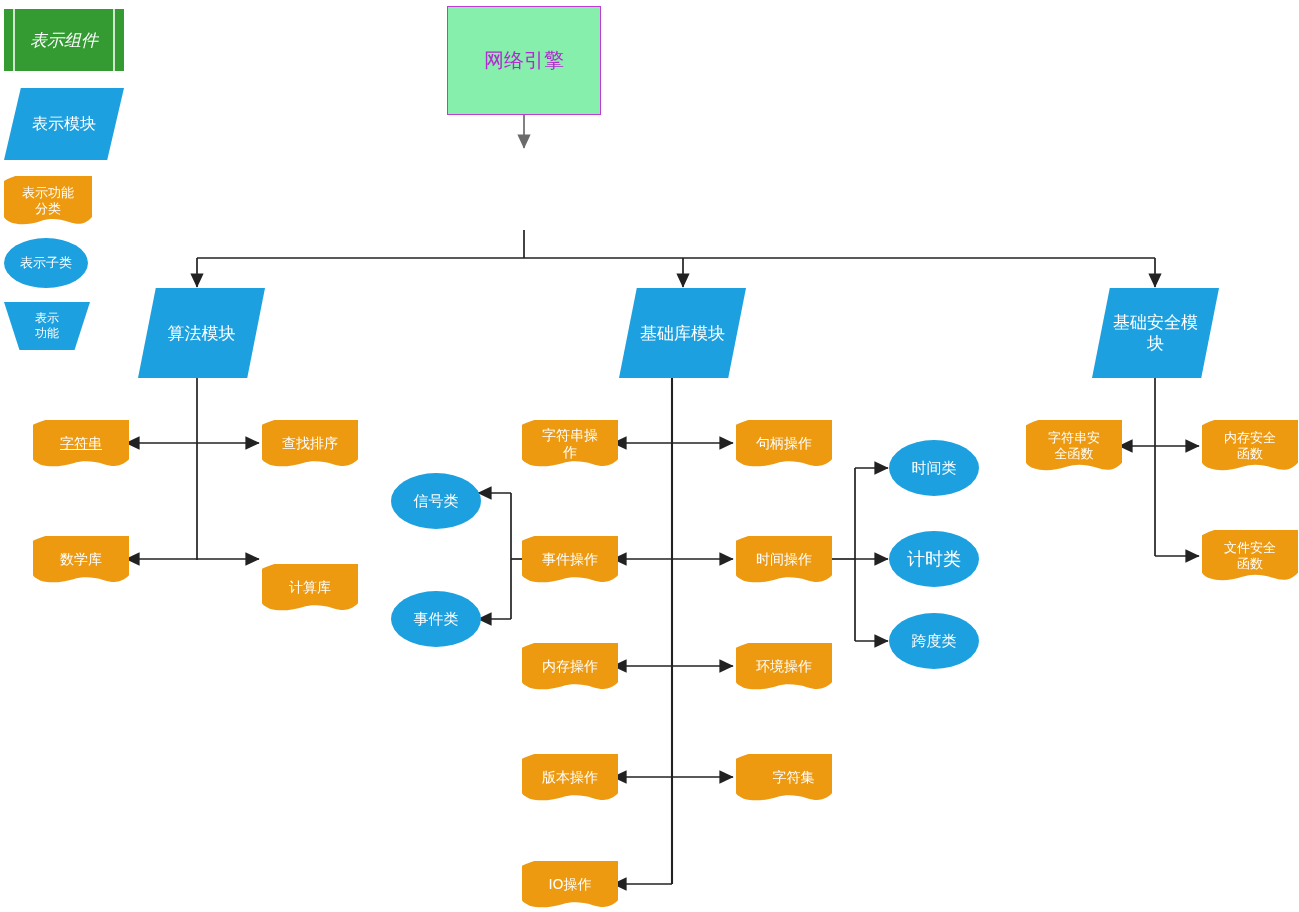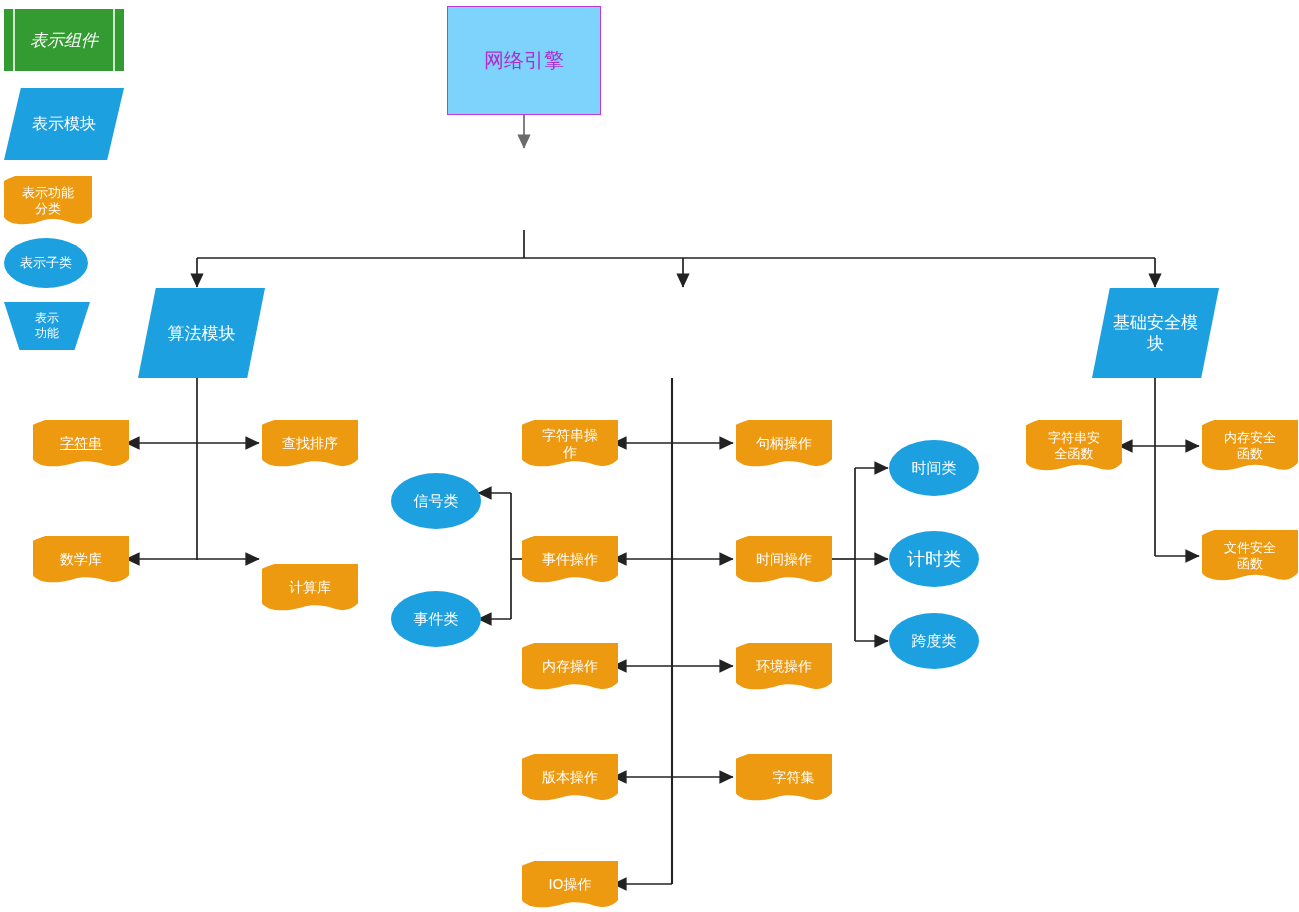--- a/index.html
+++ b/index.html
@@ -29,21 +29,21 @@
   
   .elli{background:#1CA0DF;border-radius:50%;}
 
   
   .trap{background:transparent;}
   .trap .sh{position:absolute;left:0;top:0;right:0;bottom:0;background:#1CA0DF;
             -webkit-clip-path:polygon(0 0,100% 0,82% 100%,18% 100%);
             clip-path:polygon(0 0,100% 0,82% 100%,18% 100%);z-index:1;}
 
   
-  .root{background:#7dd3fc;border:1.6px solid #c13ad6;color:#b32ad0;}
+  .root{background:#86efac;border:1.6px solid #c13ad6;color:#b32ad0;}
 </style>
 </head>
 <body>
 
 <div id="canvas">
 
   <svg id="wires" viewBox="0 0 1299 912">
     <defs>
       <marker id="ah" markerWidth="9" markerHeight="9" refX="8" refY="4.5" orient="auto">
         <path d="M0,0.6 L8.4,4.5 L0,8.4 z" fill="#222"></path>
@@ -131,20 +131,24 @@
   <div class="node root" style="left:447px;top:6px;width:154px;height:109px;font-size:20px;">
     <span class="lbl">网络引擎</span>
   </div>
 
 
   <div class="node para" style="left:138px;top:288px;width:127px;height:90px;font-size:17px;">
     <span class="sh"></span>
     <span class="lbl">算法模块</span>
   </div>
 
+  <div class="node para" style="left:619px;top:288px;width:127px;height:90px;font-size:17px;">
+    <span class="sh"></span>
+    <span class="lbl">基础库模块</span>
+  </div>
 
   <div class="node para" style="left:1092px;top:288px;width:127px;height:90px;font-size:17px;">
     <span class="sh"></span>
     <span class="lbl">基础安全模
 块</span>
   </div>
 
   <div class="node docu" style="left:33px;top:420px;width:96px;height:48px;font-size:14px;text-decoration:underline;">
     <svg class="sh" viewBox="0 0 100 100" preserveAspectRatio="none">
       <path d="M0,10 C6,4 10,2 13,0 L100,0 L100,82 C92,98 84,98 74,92 C62,85 52,84 42,90 C30,97 18,99 8,93 C4,90 1,86 0,82 Z" fill="#ED9A11"></path>

